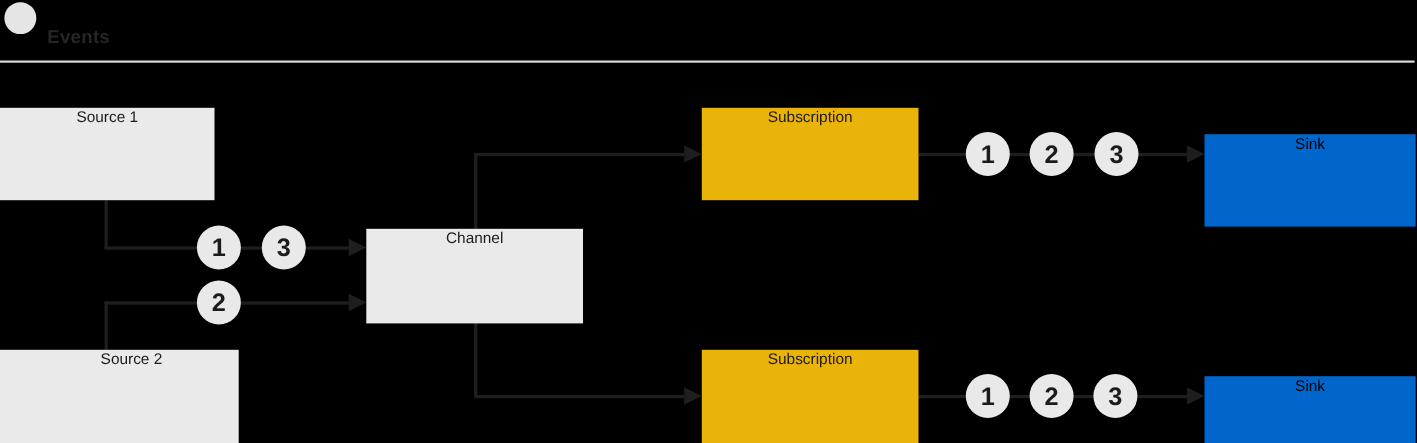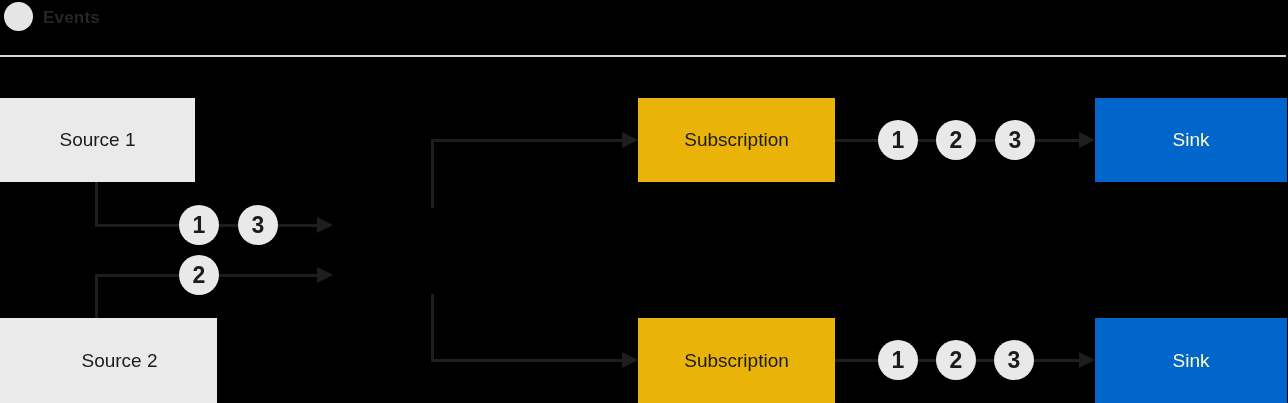--- a/index.html
+++ b/index.html
@@ -12,38 +12,38 @@
     font-family: "Liberation Sans", sans-serif;
   }
 
   
   .legend-circle {
     position: absolute; left: 4px; top: 2px;
     width: 29px; height: 29px; border-radius: 50%;
     background: #E5E5E5;
   }
   .legend-label {
-    position: absolute; left: 43px; top: 8px;
+    position: absolute; left: 43px; top: 24px;
     font-size: 17px; font-weight: 700; color: #262626;
     letter-spacing: 0.2px;
   }
   .separator {
     position: absolute; left: 0; top: 55px;
     width: 1286px; height: 2px; background: #D9D9D9;
   }
 
   
   .node {
     position: absolute;
-    display: flex; align-items: center; justify-content: center;
-    font-size: 19px; color: #1B1B1B;
+    display: flex; align-items: flex-start; justify-content: center;
+    font-size: 14px; color: #1B1B1B;
   }
   .node-gray  { background: #EAEAEA; }
   .node-lblue { background: #eab308; }
-  .node-blue  { background: #0066CC; color: #fef9c3; }
+  .node-blue  { background: #0066CC; color: #000000; margin-top: 24px; }
 
   .n-source1    { left: 0;      top: 98px;  width: 195px; height: 84px; }
   .n-source2    { left: 0;      top: 318px; width: 195px; height: 85px; padding-left: 22px; }
   .n-channel    { left: 333px;  top: 208px; width: 197px; height: 86px; }
   .n-sub-top    { left: 638px;  top: 98px;  width: 197px; height: 84px; }
   .n-sub-bottom { left: 638px;  top: 318px; width: 197px; height: 85px; }
   .n-sink-top   { left: 1095px; top: 98px;  width: 192px; height: 84px; }
   .n-sink-bottom{ left: 1095px; top: 318px; width: 192px; height: 85px; }
 
   
@@ -118,20 +118,23 @@
   <div class="arrow a-subb"></div>
   <div class="arrow a-snkt"></div>
   <div class="arrow a-snkb"></div>
 
   <div class="node node-gray n-source1">
     <span>Source 1</span>
   </div>
   <div class="node node-gray n-source2">
     <span>Source 2</span>
   </div>
+  <div class="node node-gray n-channel">
+    <span>Channel</span>
+  </div>
   <div class="node node-lblue n-sub-top">
     <span>Subscription</span>
   </div>
   <div class="node node-lblue n-sub-bottom">
     <span>Subscription</span>
   </div>
   <div class="node node-blue n-sink-top">
     <span>Sink</span>
   </div>
   <div class="node node-blue n-sink-bottom">

